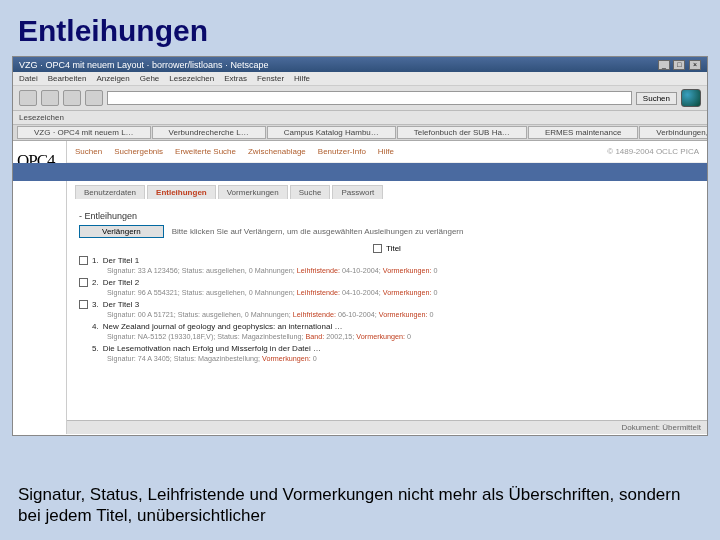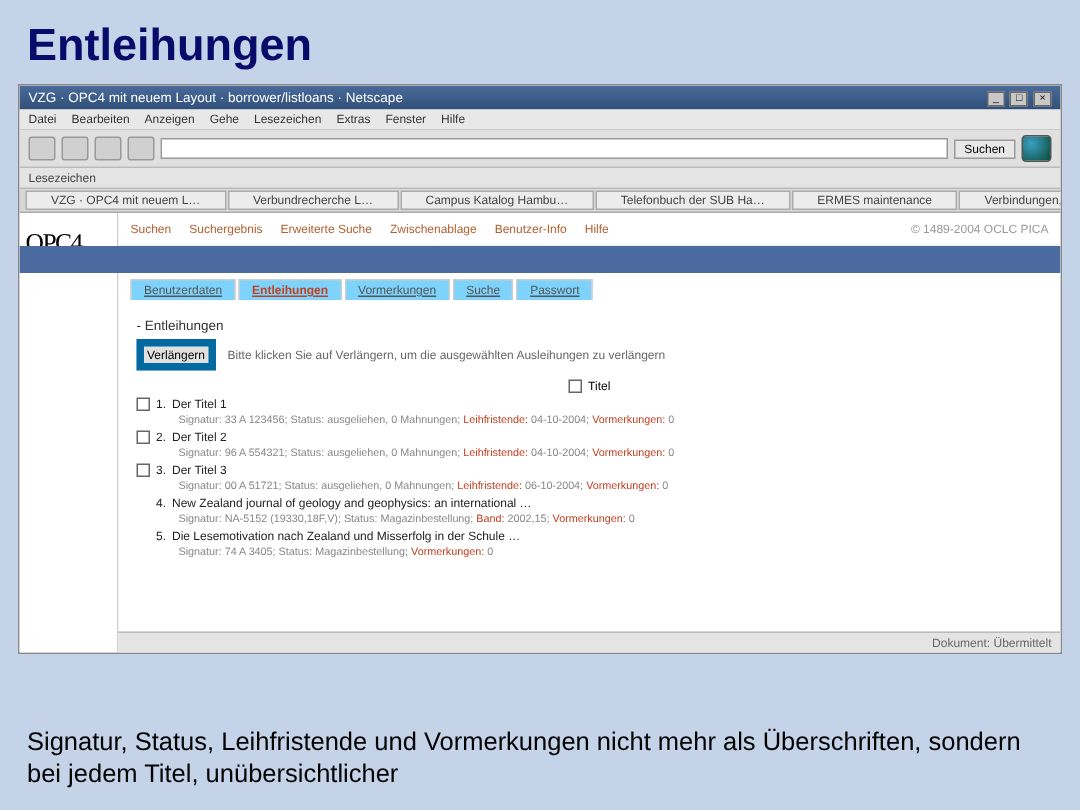--- a/index.html
+++ b/index.html
@@ -111,21 +111,21 @@
   border: 1px solid #aaa;
   padding: 1px 16px;
   color: #444;
   white-space: nowrap;
 }
 .content-area {
   display: flex;
   height: calc(100% - 85px);
 }
 .logo-col {
-  width: 66px;
+  width: 54px;
   background: #fff;
   border-right: 1px solid #ccc;
 }
 .opc-logo {
   font-family: Georgia, serif;
   font-size: 17px;
   padding: 10px 4px;
   letter-spacing: -1px;
   color: #000;
 }
@@ -148,26 +148,25 @@
   color: #999;
 }
 .sub-tabs {
   display: flex;
   font-size: 8px;
   gap: 2px;
   padding: 0 8px;
   margin-top: 22px;
 }
 .sub-tab {
-  background: #7dd3fc;
+  background: #e5e5e5;
   border: 1px solid #ccc;
   border-bottom: none;
   padding: 2px 8px;
   color: #555;
-  text-decoration: underline;
 }
 .sub-tab.active {
   color: #c04020;
   font-weight: bold;
 }
 .page-body {
   padding: 8px 12px;
   font-size: 8px;
 }
 .sect-head {
@@ -176,23 +175,23 @@
   margin: 4px 0;
 }
 .renew-row {
   display: flex;
   gap: 8px;
   align-items: center;
   margin: 3px 0 6px;
 }
 .renew-btn {
   background: #e0e0e0;
-  border: 5px solid #0369a1;
-  font-size: 8px;
-  padding: 1px 2px;
+  border: 1px solid #0369a1;
+  font-size: 8px;
+  padding: 1px 22px;
 }
 .hint {
   color: #666;
   font-size: 8px;
 }
 .list-header {
   display: flex;
   align-items: center;
   gap: 4px;
   justify-content: center;
@@ -372,21 +371,21 @@
           </div>
           <div class="detail">
             <span>Signatur: NA-5152 (19330,18F,V); Status: Magazinbestellung; </span><span class="lbl-red">Band:</span><span> 2002,15; </span><span class="lbl-red">Vormerkungen:</span><span> 0</span>
           </div>
         </div>
 
         <div class="item">
           <div class="item-top">
             <span style="width:9px;display:inline-block;"></span>
             <span class="num">5.</span>
-            <span class="ti">Die Lesemotivation nach Zealand und Misserfolg in der Schule …</span>
+            <span class="ti">Die Lesemotivation nach Erfolg und Misserfolg in der Datei …</span>
           </div>
           <div class="detail">
             <span>Signatur: 74 A 3405; Status: Magazinbestellung; </span><span class="lbl-red">Vormerkungen:</span><span> 0</span>
           </div>
         </div>
 
       </div>
 
       <div class="status-bar">
         <span>Dokument: Übermittelt</span>

